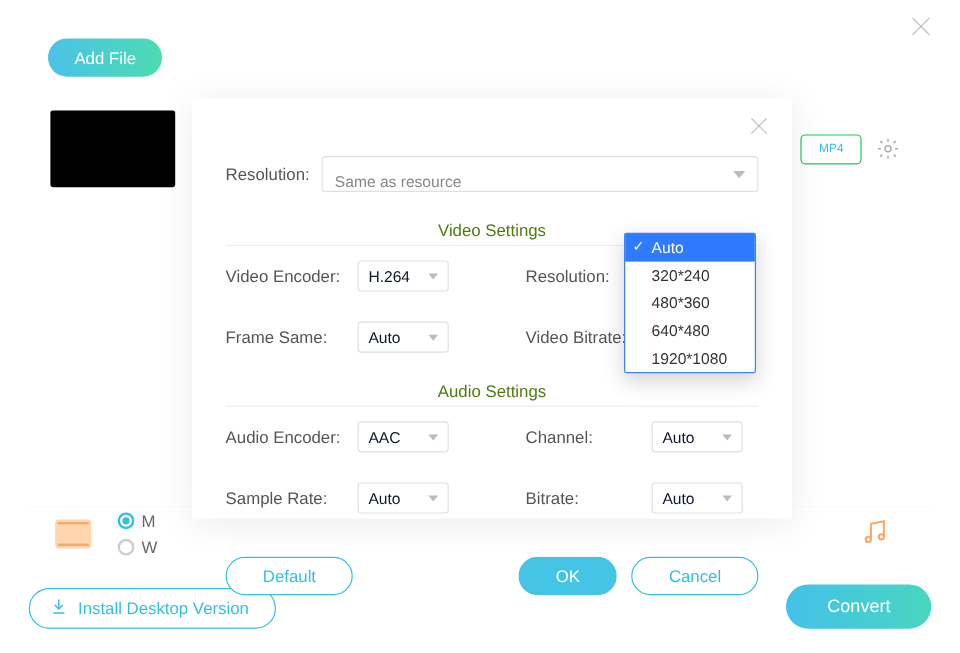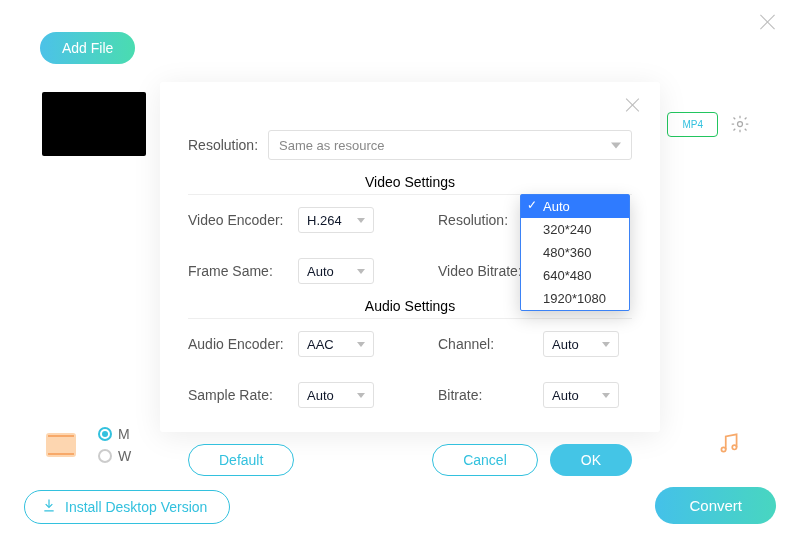--- a/index.html
+++ b/index.html
@@ -78,27 +78,27 @@
     padding: 24px 28px 18px 28px;
   }
   .dlg-close { position:absolute; top:14px; right:18px; width:18px; height:18px; cursor:pointer;}
   .dlg-close::before,.dlg-close::after{content:"";position:absolute;left:8px;top:0;width:1px;height:18px;background:#bbb;}
   .dlg-close::before{transform:rotate(45deg);} .dlg-close::after{transform:rotate(-45deg);}
 
   .row-top { display:flex; align-items:center; margin-top:24px; }
   .lbl-wide { font-size:14px; color:#555; width:80px; }
   .select-wide {
     flex:1; border:1px solid #e0e0e0; border-radius:3px; height:30px;
-    display:flex; align-items:center; padding:0 10px; font-size:13px; color:#888;
+    display:flex; align-items:flex-end; padding:0 10px; font-size:13px; color:#888;
     position:relative; cursor:pointer;
   }
   .caret { position:absolute; right:10px; top:50%; transform:translateY(-40%);
     width:0;height:0;border-left:5px solid transparent;border-right:5px solid transparent;border-top:6px solid #bbb;}
 
-  .section-title { text-align:center; font-size:14px; color:#000000; margin:14px 0 4px; }
+  .section-title { text-align:center; font-size:14px; color:#4d7c0f; margin:24px 0 4px; }
   .hr { border-top:1px solid #eee; margin: 4px 0 12px; }
 
   .grid {
     display:grid; grid-template-columns: 110px 108px 32px 105px 108px;
     row-gap: 25px; align-items:center; font-size:14px; color:#555;
   }
   .cell-lbl {}
   .mini-select {
     border:1px solid #e0e0e0; border-radius:3px; height:26px; width:76px;
     display:flex; align-items:center; padding:0 8px; font-size:13px; color:#0f172a;
@@ -244,22 +244,22 @@
     <span class="cell-lbl">Bitrate:</span>
     <div class="mini-select">
       <span>Auto</span>
       <span class="caret"></span>
     </div>
   </div>
 
   <div class="dlg-buttons">
     <button class="pill-btn btn-default">Default</button>
     <div style="flex:1"></div>
+    <button class="pill-btn btn-ok">OK</button>
     <button class="pill-btn btn-cancel">Cancel</button>
-    <button class="pill-btn btn-ok">OK</button>
   </div>
 </div>
 
 <div class="dropdown-open">
   <div class="opt selected">Auto</div>
   <div class="opt">320*240</div>
   <div class="opt">480*360</div>
   <div class="opt">640*480</div>
   <div class="opt">1920*1080</div>
 </div>

